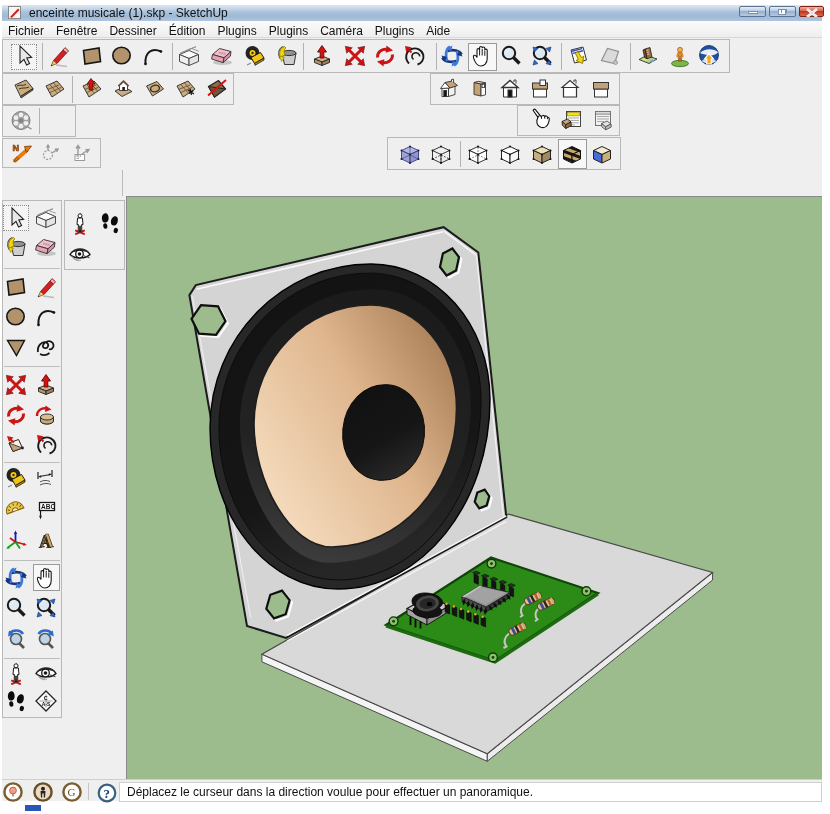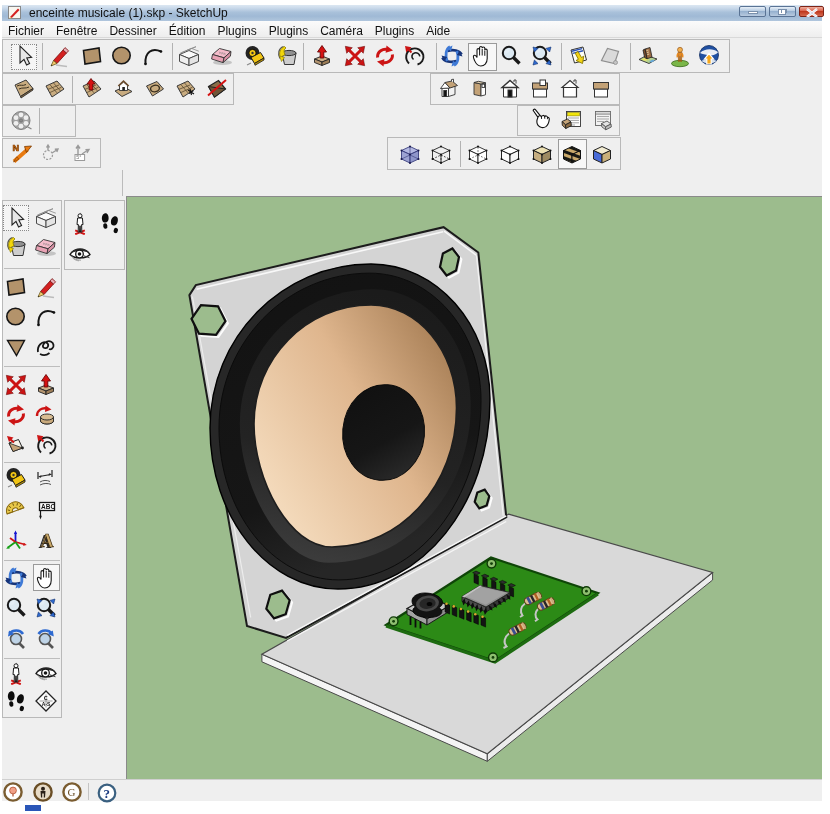--- a/index.html
+++ b/index.html
@@ -960,14 +960,15 @@
       </svg>
       <svg class="abs" style="left:59.5px;top:2px" width="20" height="20">
         <circle cx="10" cy="10" r="8.6" fill="#fdfdfd" stroke="#7a5c30" stroke-width="2.4"></circle>
         <text x="5.5" y="14" font-size="11" font-family="Liberation Serif" fill="#6a4e26">G</text>
       </svg>
       <div class="abs" style="left:86px;top:3px;width:1px;height:17px;background:#c4c4c4"></div>
       <svg class="abs" style="left:95px;top:3px" width="20" height="20">
         <circle cx="10" cy="10" r="8.3" fill="#fff" stroke="#3a6080" stroke-width="2.2"></circle>
         <text x="6.5" y="14.5" font-size="13" font-weight="bold" font-family="Liberation Serif" fill="#1a3a80">?</text>
       </svg>
+      <div id="stext">Déplacez le curseur dans la direction voulue pour effectuer un panoramique.</div>
     </div>
     <div class="abs" style="left:25px;top:805px;width:16px;height:6px;background:#2a56b8"></div>
   </div>
 </body></html>

